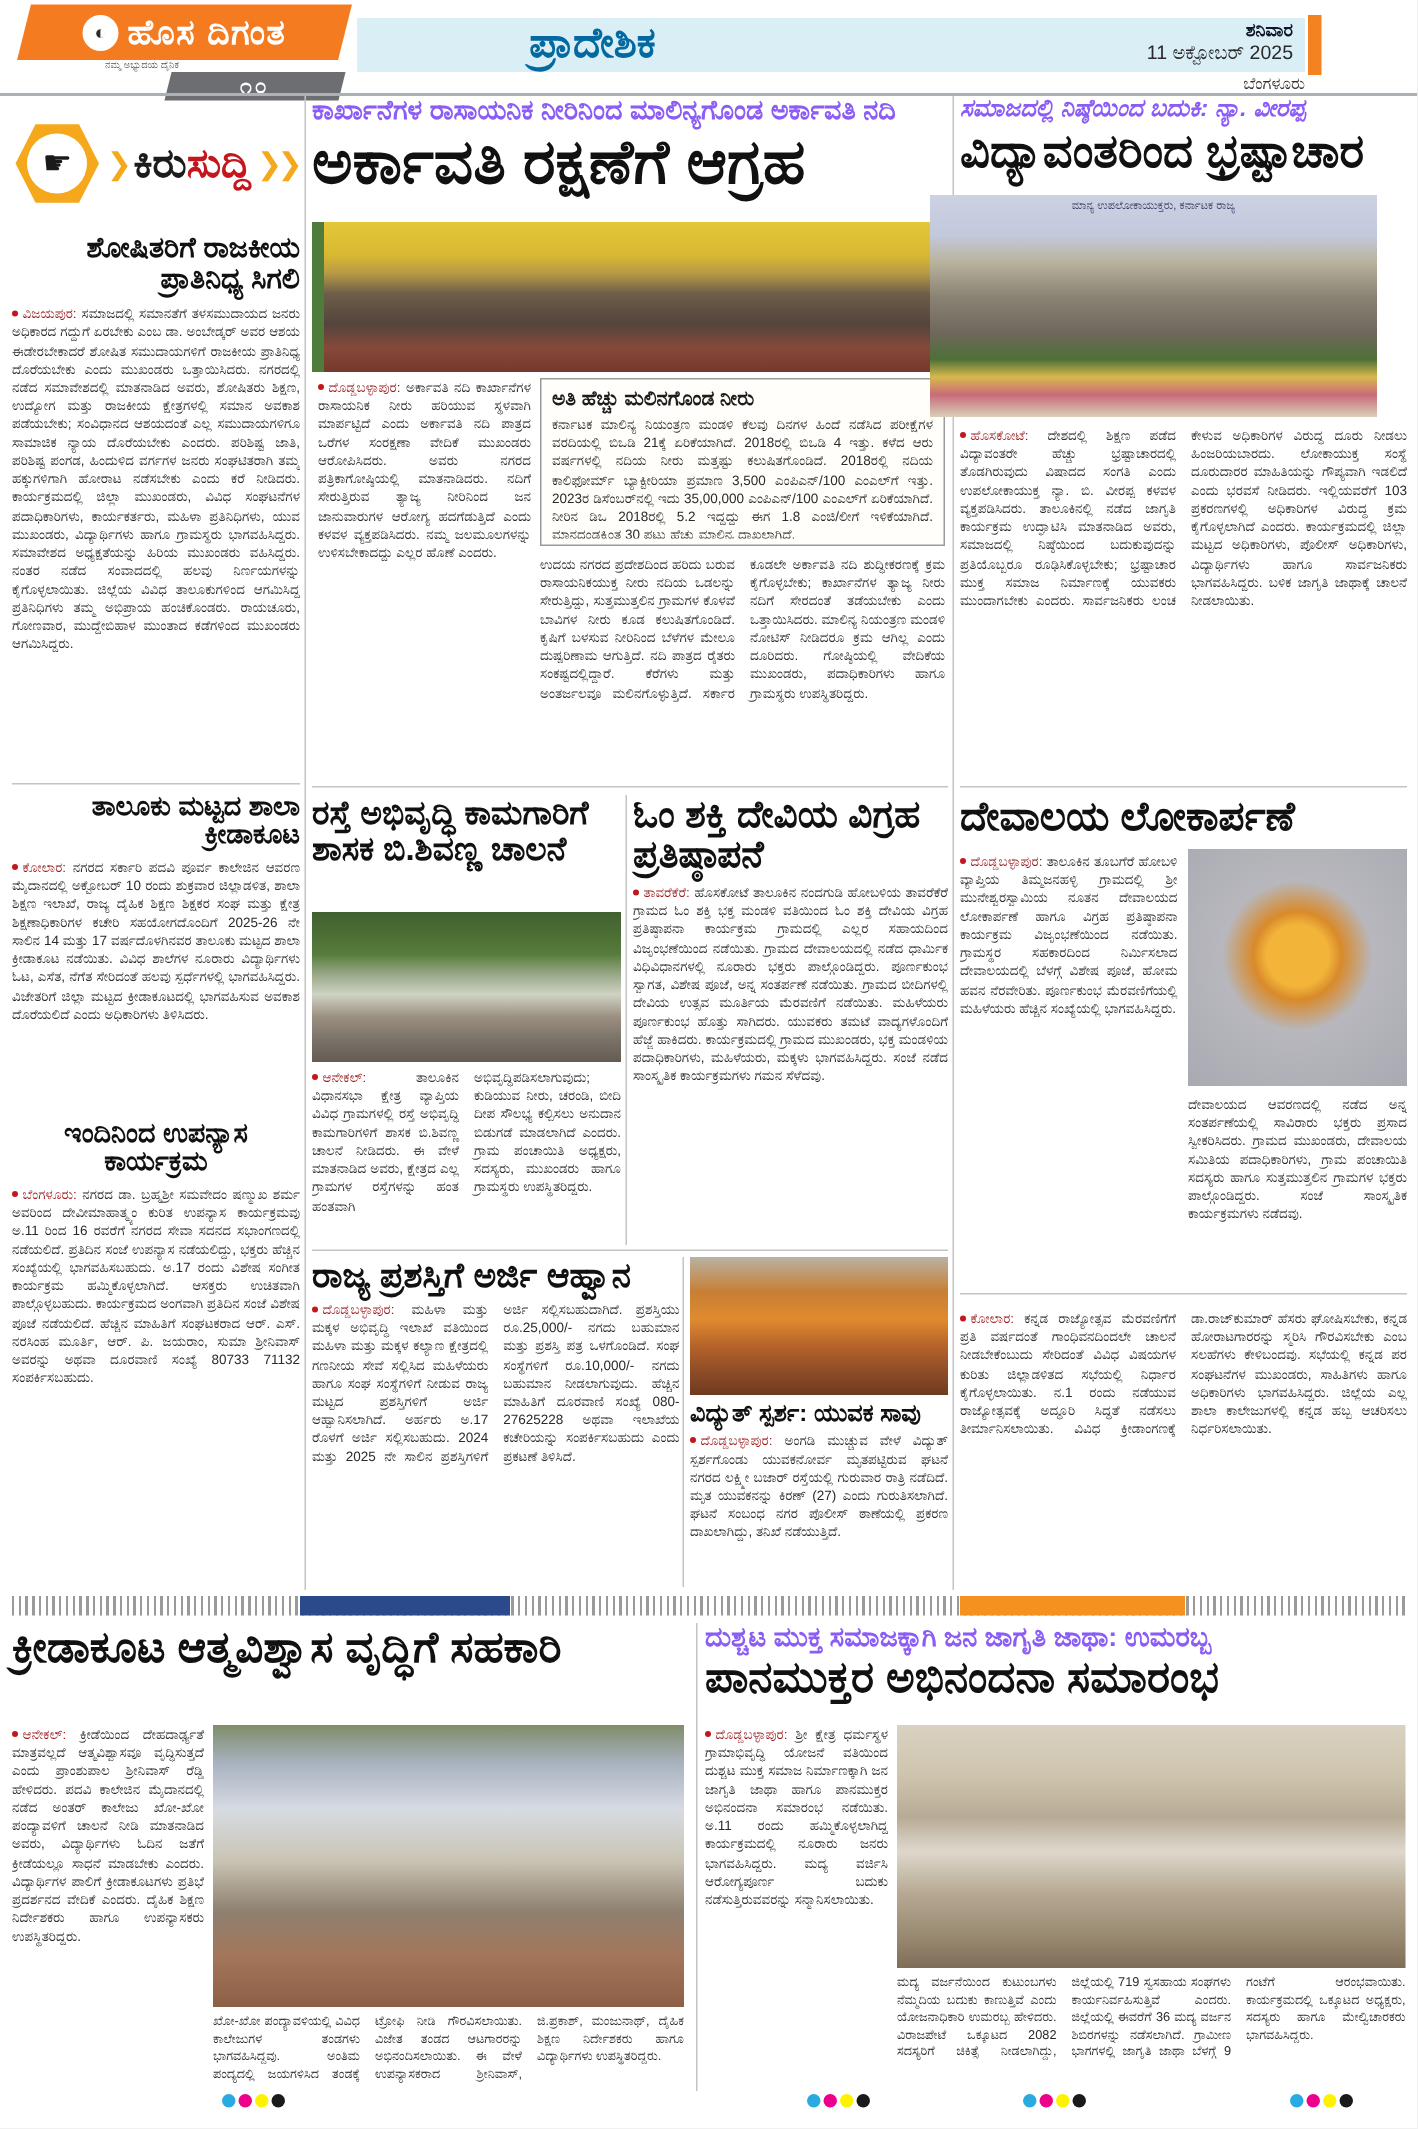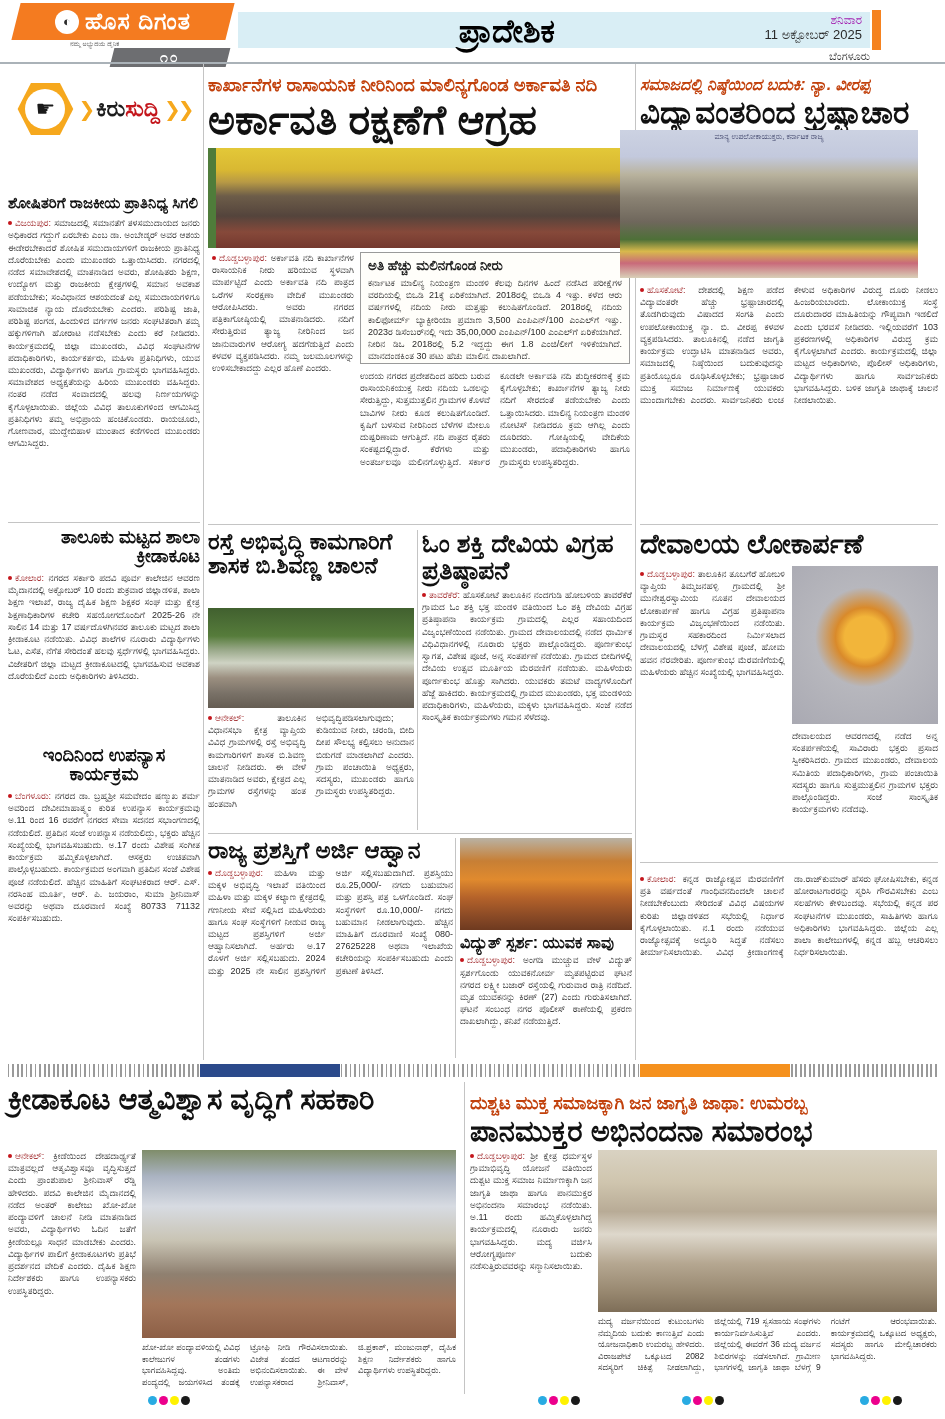--- a/index.html
+++ b/index.html
@@ -11,50 +11,50 @@
   #masthead-orange{position:absolute;left:16px;top:3px;width:214px;height:37px;background:#f47b20;
       display:flex;align-items:center;justify-content:center;}
   #masthead-title{font-weight:bold;font-size:23px;color:#ffffff;letter-spacing:1px;white-space:nowrap;}
   #masthead-tagline{position:absolute;left:70px;top:40px;font-size:6.5px;color:#555;white-space:nowrap;}
   #logo-circle{width:24px;height:24px;border-radius:50%;background:#ffffff;margin-right:6px;
       display:flex;align-items:center;justify-content:center;font-size:13px;color:#2b2b2b;}
   #masthead-gray{position:absolute;left:112px;top:48px;width:116px;height:19px;background:#6d6e71;
       display:flex;align-items:center;justify-content:center;}
   #masthead-pageno{color:#fff;font-weight:bold;font-size:14px;letter-spacing:2px;}
   #section-strip{position:absolute;left:238px;top:12px;width:632px;height:36px;background:#d9eef5;}
-  #section-title{position:absolute;left:235px;top:13px;width:320px;text-align:right;
-      font-size:32px;font-weight:bold;color:#000000;}
+  #section-title{position:absolute;left:235px;top:13px;width:320px;text-align:center;
+      font-size:28px;font-weight:bold;color:#0369a1;}
   #date-block{position:absolute;left:640px;top:14px;width:222px;text-align:right;line-height:1.15;}
-  #day-label{font-size:12px;font-weight:normal;color:#a21caf;}
+  #day-label{font-size:12px;font-weight:bold;color:#0f172a;}
   #date-label{font-size:13px;color:#2a2a2a;}
   #orange-bar{position:absolute;left:872px;top:10px;width:9px;height:40px;background:#f58220;}
   #city-label{position:absolute;left:700px;top:50px;width:170px;text-align:right;font-size:11px;color:#333;}
   #header-rule{position:absolute;left:0;top:62px;width:945px;height:2px;background:#aab2b8;}
   
   .vline{position:absolute;width:1px;background:#c4c4c4;}
   .hline{position:absolute;height:1px;background:#c4c4c4;}
-  .kicker{font-weight:bold;color:#c2410c;line-height:1.1;margin-top:12px;}
+  .kicker{font-weight:bold;color:#8b5cf6;line-height:1.1;}
   .headline{font-weight:bold;color:#111;line-height:1.08;margin:0;}
   .body-text{font-size:9px;line-height:1.36;text-align:justify;color:#2a2a2a;overflow:hidden;}
   .byline{font-weight:normal;color:#9b1c1f;}
   .byline::before{content:"";display:inline-block;width:4px;height:4px;background:#c4161c;
       border-radius:50%;margin:0 3px 1px 0;vertical-align:middle;}
   .cols2{column-count:2;column-gap:10px;}
   .cols3{column-count:3;column-gap:10px;}
   .photo{position:absolute;overflow:hidden;}
   
   #kirusuddi{position:absolute;left:8px;top:68px;width:192px;height:82px;
       display:flex;align-items:center;justify-content:center;gap:4px;}
   #kiru-hex{width:58px;height:58px;background:#f6a81d;
       clip-path:polygon(25% 5%,75% 5%,98% 50%,75% 95%,25% 95%,2% 50%);
       display:flex;align-items:center;justify-content:center;}
   #kiru-hand{width:40px;height:40px;background:#fff;border-radius:50%;display:flex;
       align-items:center;justify-content:center;font-size:22px;color:#1a1a1a;}
   .chev{color:#f6a81d;font-weight:bold;font-size:20px;letter-spacing:-3px;}
-  #kiru-text{font-size:22px;font-weight:bold;}
+  #kiru-text{font-size:27px;font-weight:bold;}
   #kiru-text .red{color:#c4161c;}
   
   #main-photo{left:208px;top:148px;width:424px;height:100px;background:
      linear-gradient(90deg,#4f7c3a 0 8px,transparent 8px calc(100% - 8px),#4f7c3a calc(100% - 8px) 100%),
      linear-gradient(180deg,#e3c838 0%,#d9b832 22%,#b89a45 34%,#6d5d49 48%,#54443c 68%,#86493a 84%,#74382e 100%);}
   #lokayukta-photo{left:620px;top:130px;width:298px;height:148px;background:
      linear-gradient(180deg,#ccd2e2 0%,#c3c9dd 18%,#b9b39e 30%,#8a8273 46%,#6f675c 62%,#4e7038 74%,#d8b94c 82%,#c96a7a 90%,#d9d0b8 100%);}
   #lokayukta-banner{position:absolute;left:0;top:2px;width:100%;text-align:center;font-size:7.5px;color:#3a3f66;}
   #road-photo{left:208px;top:608px;width:206px;height:100px;background:
      linear-gradient(180deg,#41602f 0%,#567c3b 28%,#9aa98a 42%,#cfd3c4 55%,#9b8f80 70%,#7a7268 85%,#645c52 100%);}
@@ -111,21 +111,21 @@
   <div id="kirusuddi">
     <div id="kiru-hex">
       <div id="kiru-hand">☛</div>
     </div>
     <span class="chev">❯</span>
     <span id="kiru-text"><span>ಕಿರು</span><span class="red">ಸುದ್ದಿ</span></span>
     <span class="chev">❯❯</span>
   </div>
 
   <div style="position:absolute;left:8px;top:156px;width:192px;">
-    <h2 class="headline" style="font-size:15px;text-align:left;margin-top:39px;">ಶೋಷಿತರಿಗೆ ರಾಜಕೀಯ ಪ್ರಾತಿನಿಧ್ಯ ಸಿಗಲಿ</h2>
+    <h2 class="headline" style="font-size:19px;text-align:right;">ಶೋಷಿತರಿಗೆ ರಾಜಕೀಯ ಪ್ರಾತಿನಿಧ್ಯ ಸಿಗಲಿ</h2>
     <div class="body-text" style="margin-top:6px;height:300px;">
       <span class="byline">ವಿಜಯಪುರ:</span>
       <span>ಸಮಾಜದಲ್ಲಿ ಸಮಾನತೆಗೆ ತಳಸಮುದಾಯದ ಜನರು ಅಧಿಕಾರದ ಗದ್ದುಗೆ ಏರಬೇಕು ಎಂಬ ಡಾ. ಅಂಬೇಡ್ಕರ್ ಅವರ ಆಶಯ ಈಡೇರಬೇಕಾದರೆ ಶೋಷಿತ ಸಮುದಾಯಗಳಿಗೆ ರಾಜಕೀಯ ಪ್ರಾತಿನಿಧ್ಯ ದೊರೆಯಬೇಕು ಎಂದು ಮುಖಂಡರು ಒತ್ತಾಯಿಸಿದರು. ನಗರದಲ್ಲಿ ನಡೆದ ಸಮಾವೇಶದಲ್ಲಿ ಮಾತನಾಡಿದ ಅವರು, ಶೋಷಿತರು ಶಿಕ್ಷಣ, ಉದ್ಯೋಗ ಮತ್ತು ರಾಜಕೀಯ ಕ್ಷೇತ್ರಗಳಲ್ಲಿ ಸಮಾನ ಅವಕಾಶ ಪಡೆಯಬೇಕು; ಸಂವಿಧಾನದ ಆಶಯದಂತೆ ಎಲ್ಲ ಸಮುದಾಯಗಳಿಗೂ ಸಾಮಾಜಿಕ ನ್ಯಾಯ ದೊರೆಯಬೇಕು ಎಂದರು. ಪರಿಶಿಷ್ಟ ಜಾತಿ, ಪರಿಶಿಷ್ಟ ಪಂಗಡ, ಹಿಂದುಳಿದ ವರ್ಗಗಳ ಜನರು ಸಂಘಟಿತರಾಗಿ ತಮ್ಮ ಹಕ್ಕುಗಳಿಗಾಗಿ ಹೋರಾಟ ನಡೆಸಬೇಕು ಎಂದು ಕರೆ ನೀಡಿದರು. ಕಾರ್ಯಕ್ರಮದಲ್ಲಿ ಜಿಲ್ಲಾ ಮುಖಂಡರು, ವಿವಿಧ ಸಂಘಟನೆಗಳ ಪದಾಧಿಕಾರಿಗಳು, ಕಾರ್ಯಕರ್ತರು, ಮಹಿಳಾ ಪ್ರತಿನಿಧಿಗಳು, ಯುವ ಮುಖಂಡರು, ವಿದ್ಯಾರ್ಥಿಗಳು ಹಾಗೂ ಗ್ರಾಮಸ್ಥರು ಭಾಗವಹಿಸಿದ್ದರು. ಸಮಾವೇಶದ ಅಧ್ಯಕ್ಷತೆಯನ್ನು ಹಿರಿಯ ಮುಖಂಡರು ವಹಿಸಿದ್ದರು. ನಂತರ ನಡೆದ ಸಂವಾದದಲ್ಲಿ ಹಲವು ನಿರ್ಣಯಗಳನ್ನು ಕೈಗೊಳ್ಳಲಾಯಿತು. ಜಿಲ್ಲೆಯ ವಿವಿಧ ತಾಲೂಕುಗಳಿಂದ ಆಗಮಿಸಿದ್ದ ಪ್ರತಿನಿಧಿಗಳು ತಮ್ಮ ಅಭಿಪ್ರಾಯ ಹಂಚಿಕೊಂಡರು. ರಾಯಚೂರು, ಗೋಣವಾರ, ಮುದ್ದೇಬಿಹಾಳ ಮುಂತಾದ ಕಡೆಗಳಿಂದ ಮುಖಂಡರು ಆಗಮಿಸಿದ್ದರು.</span>
     </div>
   </div>
 
   <div class="hline" style="left:8px;top:522px;width:192px;"></div>
 
   <div style="position:absolute;left:8px;top:528px;width:192px;">
     <h2 class="headline" style="font-size:18px;text-align:right;">ತಾಲೂಕು ಮಟ್ಟದ ಶಾಲಾ ಕ್ರೀಡಾಕೂಟ</h2>

